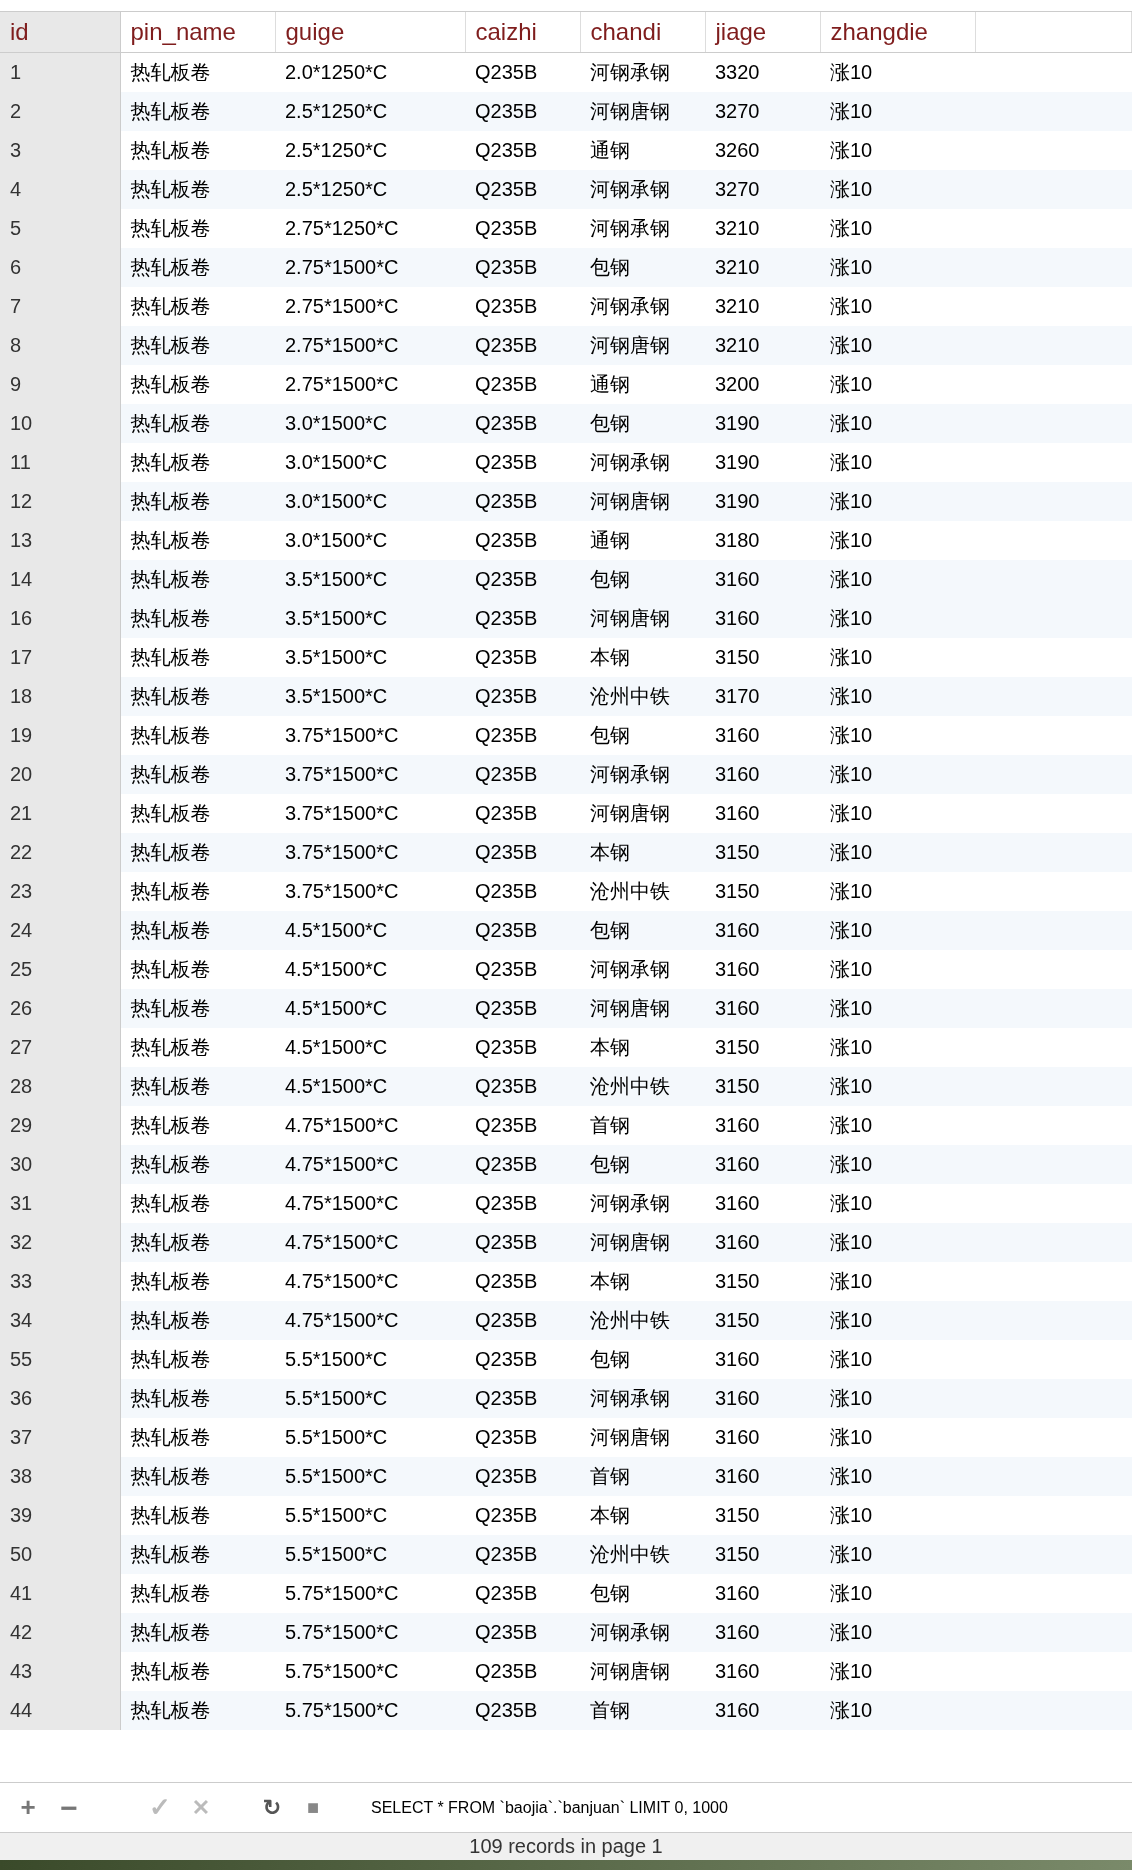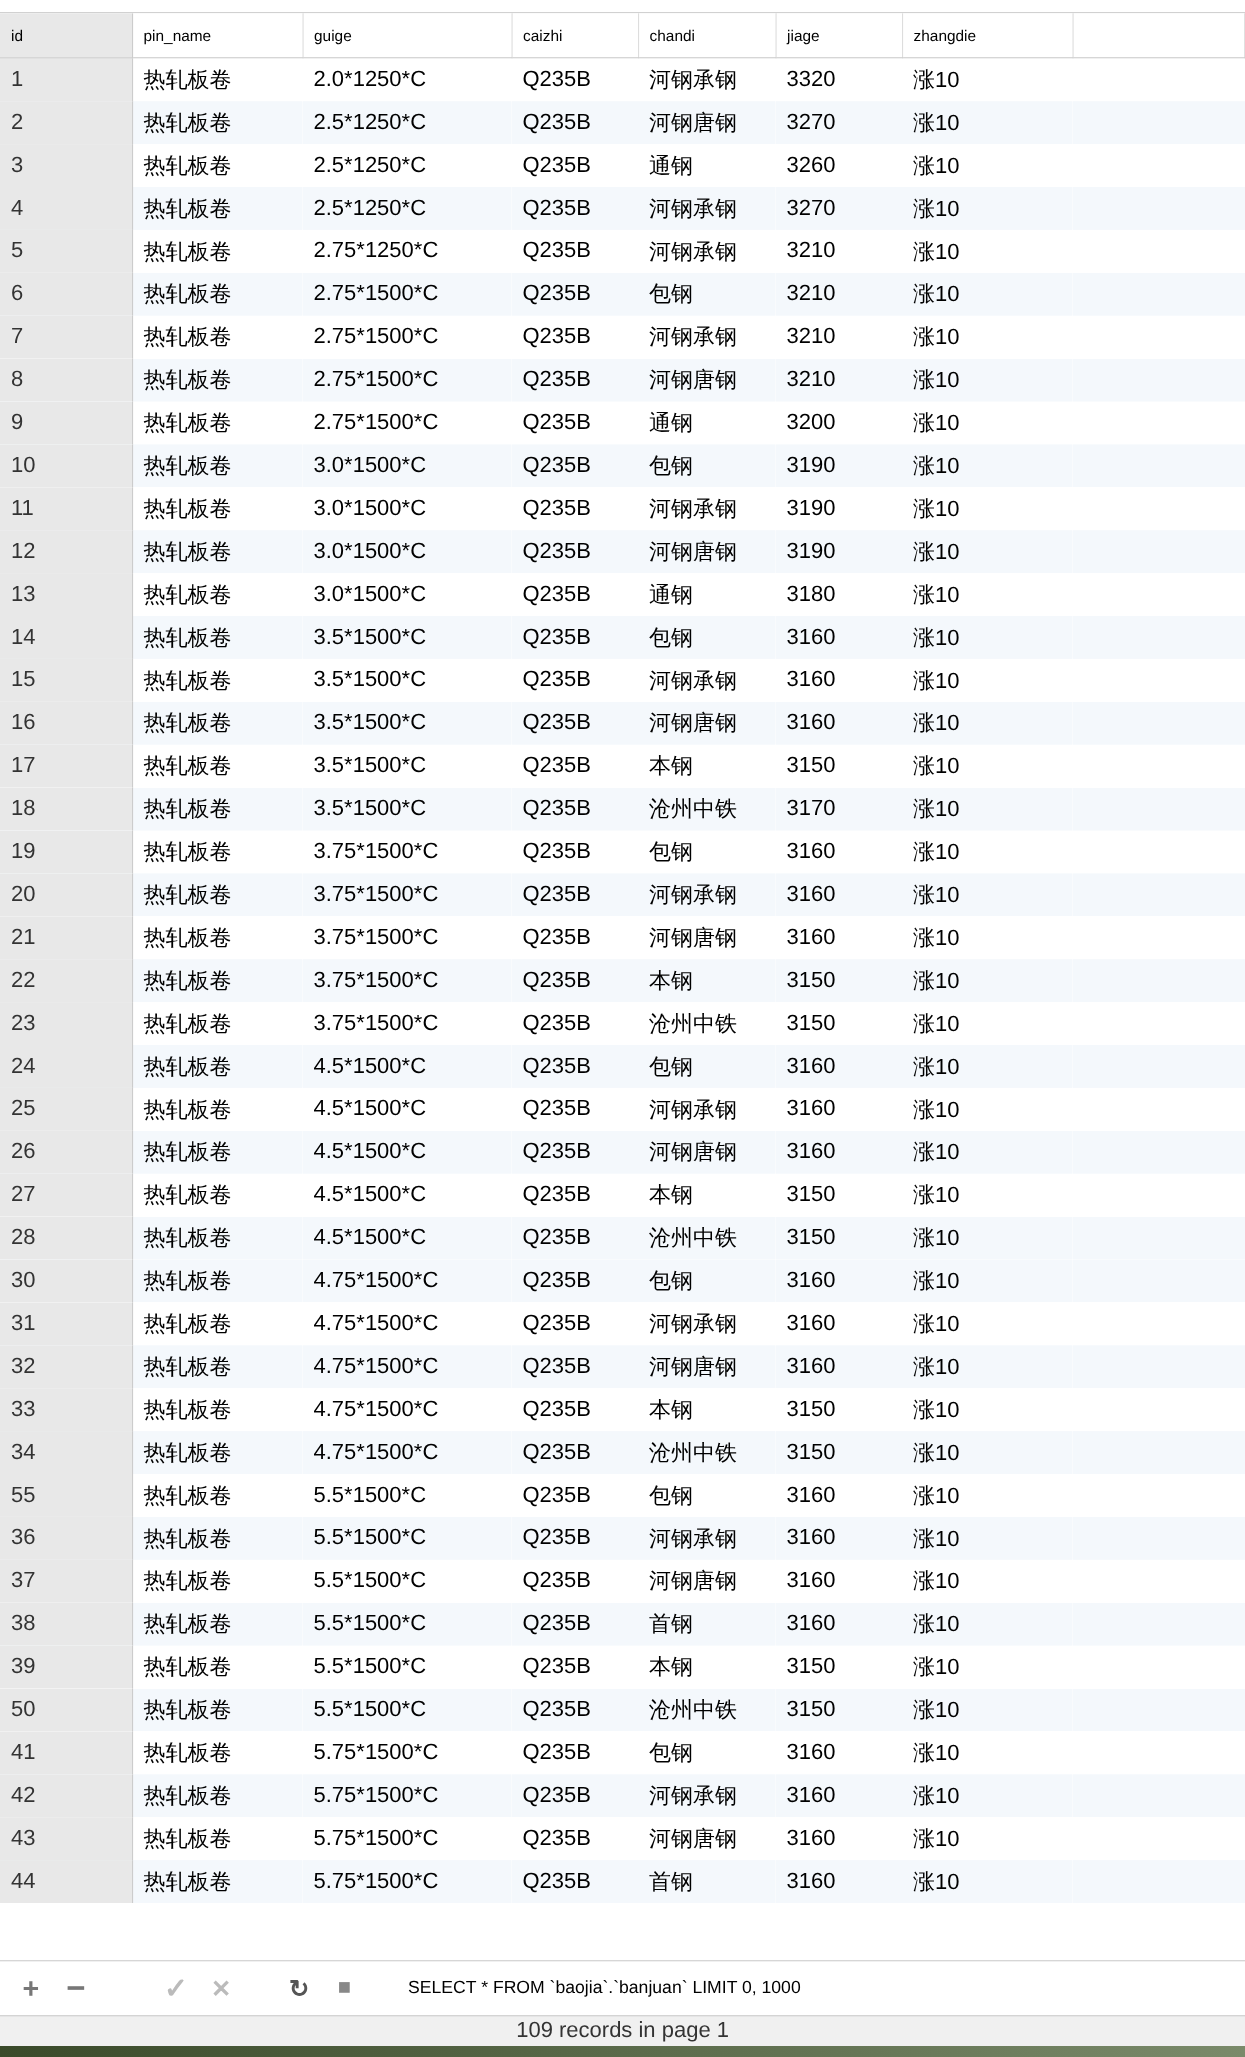--- a/index.html
+++ b/index.html
@@ -34,22 +34,22 @@
       table-layout: fixed;
     }
     thead th {
       background: #fff;
       text-align: left;
       font-weight: 400;
       padding: 6px 10px;
       border-right: 1px solid #ddd;
       border-bottom: 1px solid #ccc;
       height: 40px;
-      font-size: 14px;
-      color: #000000;
+      font-size: 24px;
+      color: #7f1d1d;
       white-space: nowrap;
       overflow: hidden;
     }
     thead th.corner {
       background: #e8e8e8;
       border-right: 1px solid #ccc;
     }
     tbody td {
       padding: 6px 10px;
       height: 39px;
@@ -288,30 +288,20 @@
         <tr class="even">
           <td class="row-num">14</td>
           <td>热轧板卷</td>
           <td>3.5*1500*C</td>
           <td>Q235B</td>
           <td>包钢</td>
           <td>3160</td>
           <td>涨10</td>
           <td></td>
         </tr>
-        <tr class="odd">
-          <td class="row-num">15</td>
-          <td>热轧板卷</td>
-          <td>3.5*1500*C</td>
-          <td>Q235B</td>
-          <td>河钢承钢</td>
-          <td>3160</td>
-          <td>涨10</td>
-          <td></td>
-        </tr>
         <tr class="even">
           <td class="row-num">16</td>
           <td>热轧板卷</td>
           <td>3.5*1500*C</td>
           <td>Q235B</td>
           <td>河钢唐钢</td>
           <td>3160</td>
           <td>涨10</td>
           <td></td>
         </tr>
@@ -425,20 +415,30 @@
           <td>涨10</td>
           <td></td>
         </tr>
         <tr class="even">
           <td class="row-num">28</td>
           <td>热轧板卷</td>
           <td>4.5*1500*C</td>
           <td>Q235B</td>
           <td>沧州中铁</td>
           <td>3150</td>
+          <td>涨10</td>
+          <td></td>
+        </tr>
+        <tr class="odd">
+          <td class="row-num">29</td>
+          <td>热轧板卷</td>
+          <td>4.75*1500*C</td>
+          <td>Q235B</td>
+          <td>首钢</td>
+          <td>3160</td>
           <td>涨10</td>
           <td></td>
         </tr>
         <tr class="even">
           <td class="row-num">30</td>
           <td>热轧板卷</td>
           <td>4.75*1500*C</td>
           <td>Q235B</td>
           <td>包钢</td>
           <td>3160</td>

